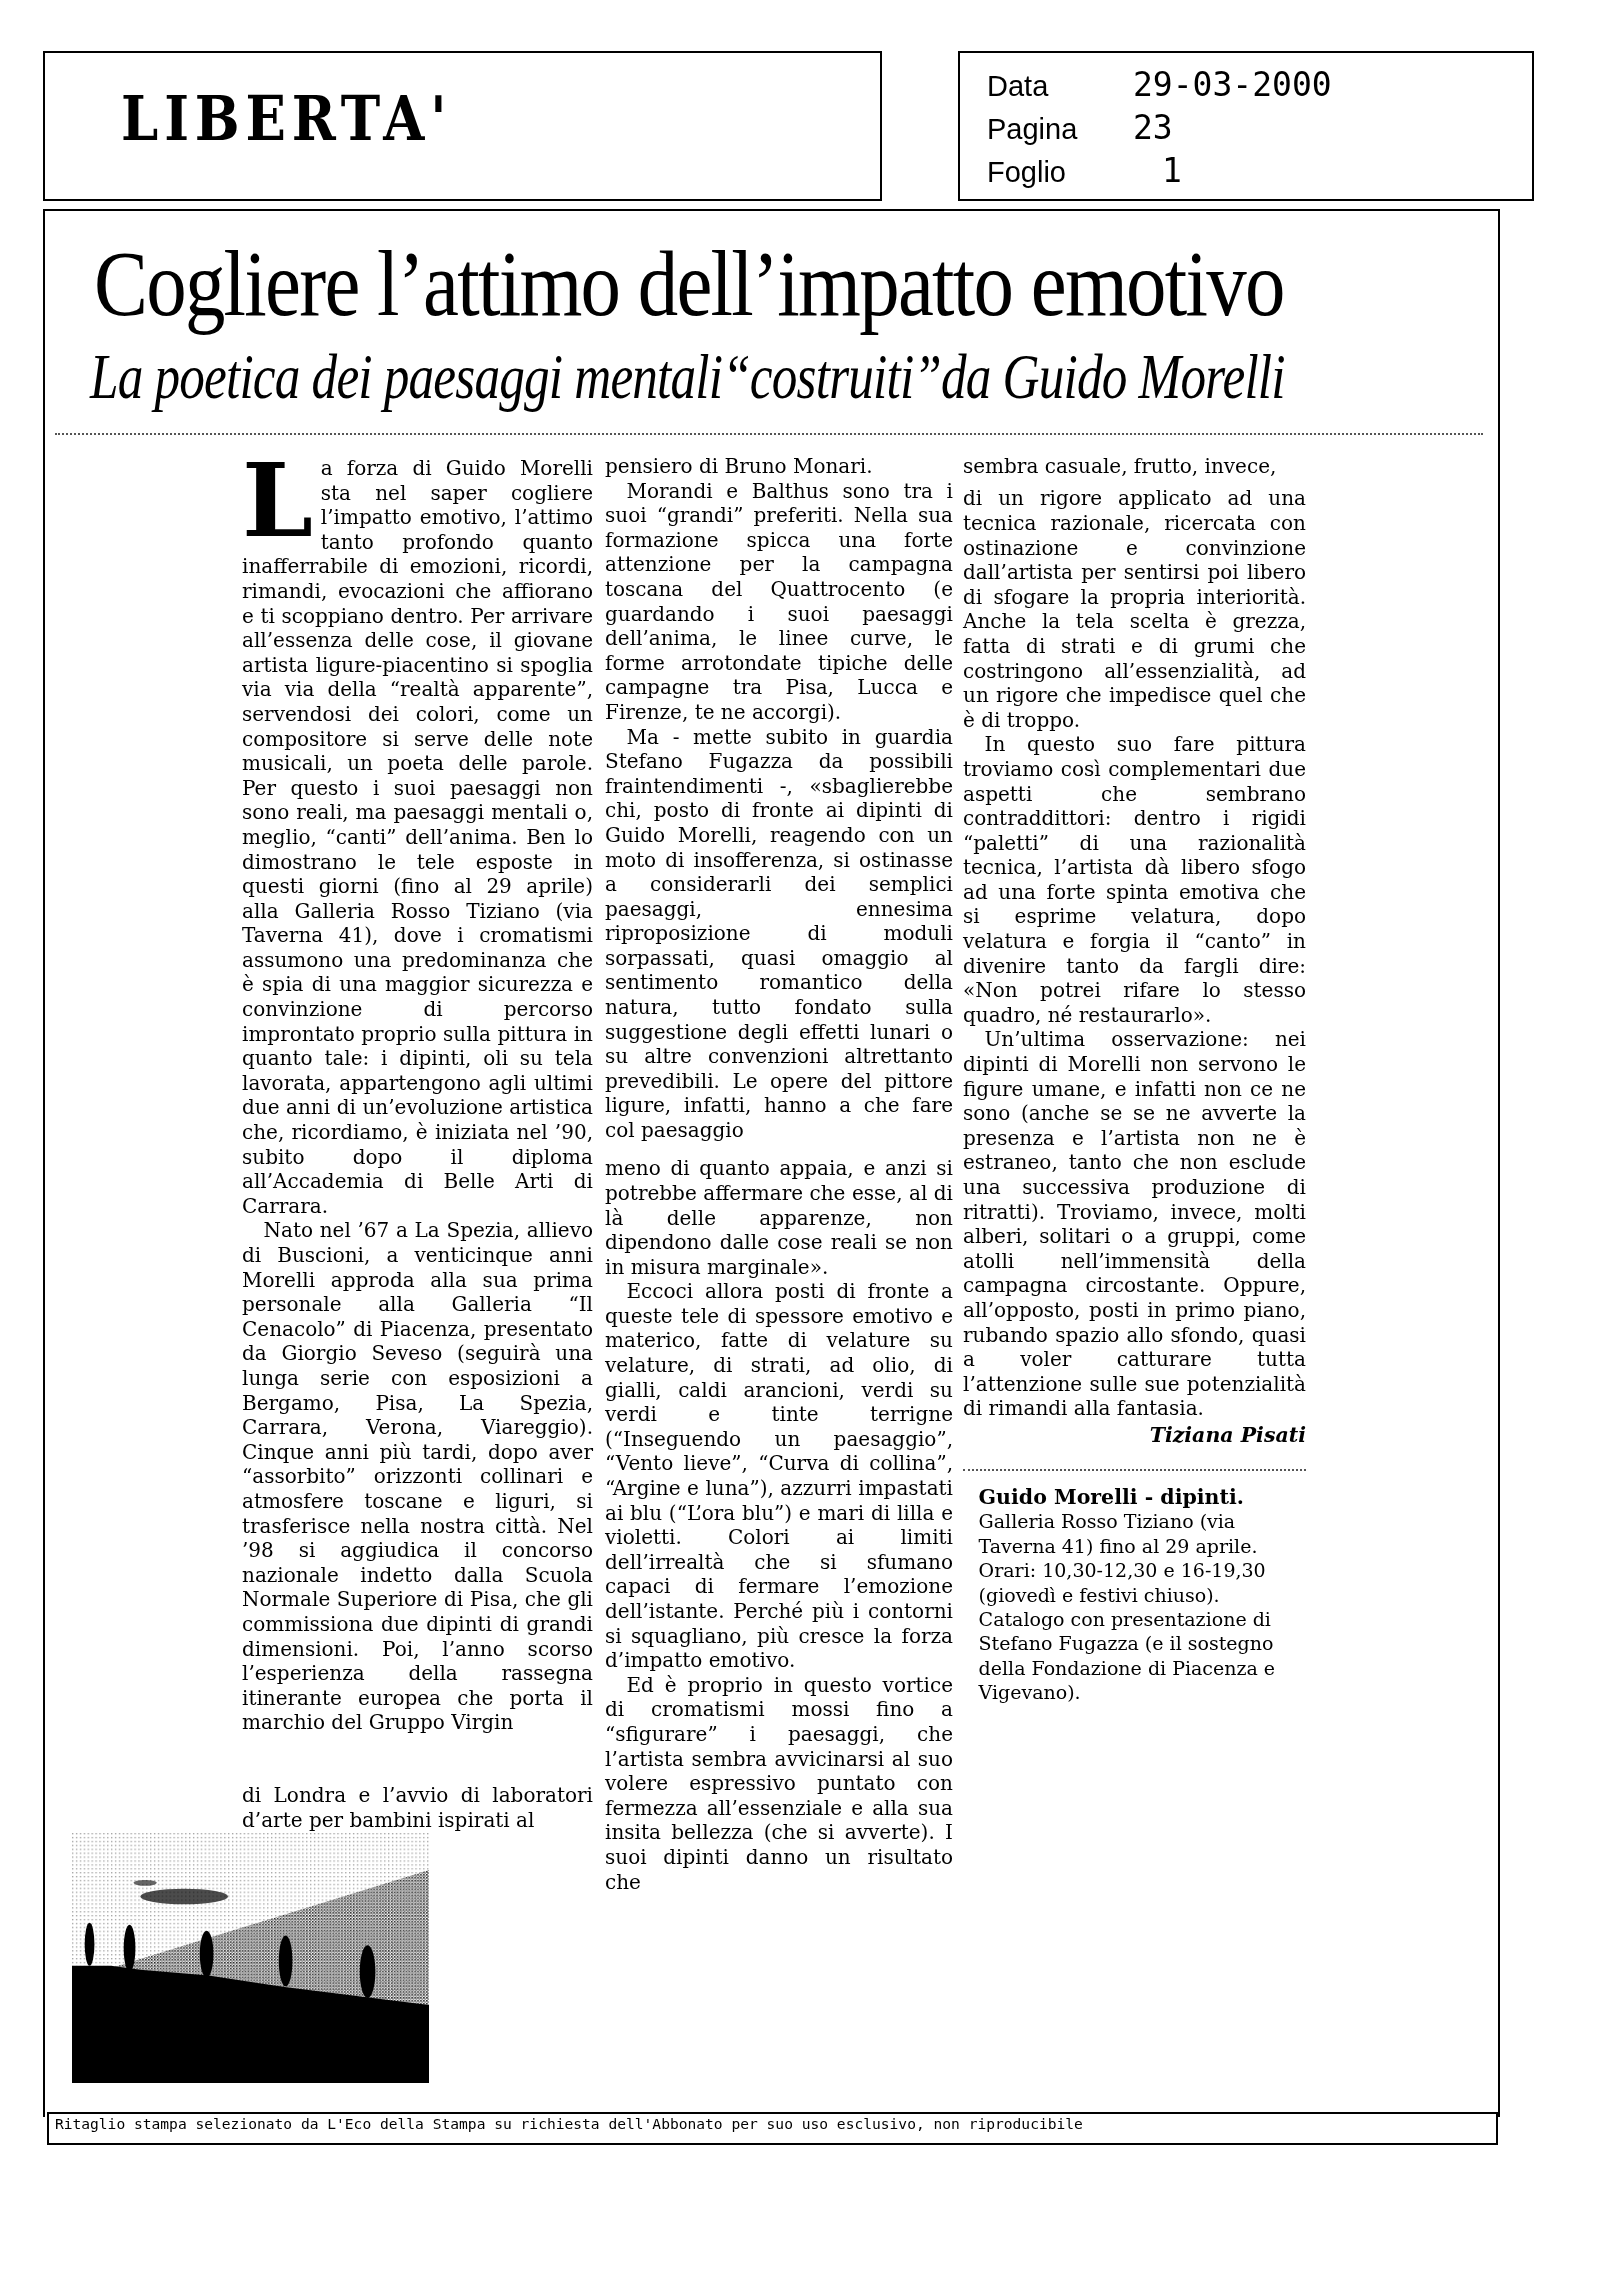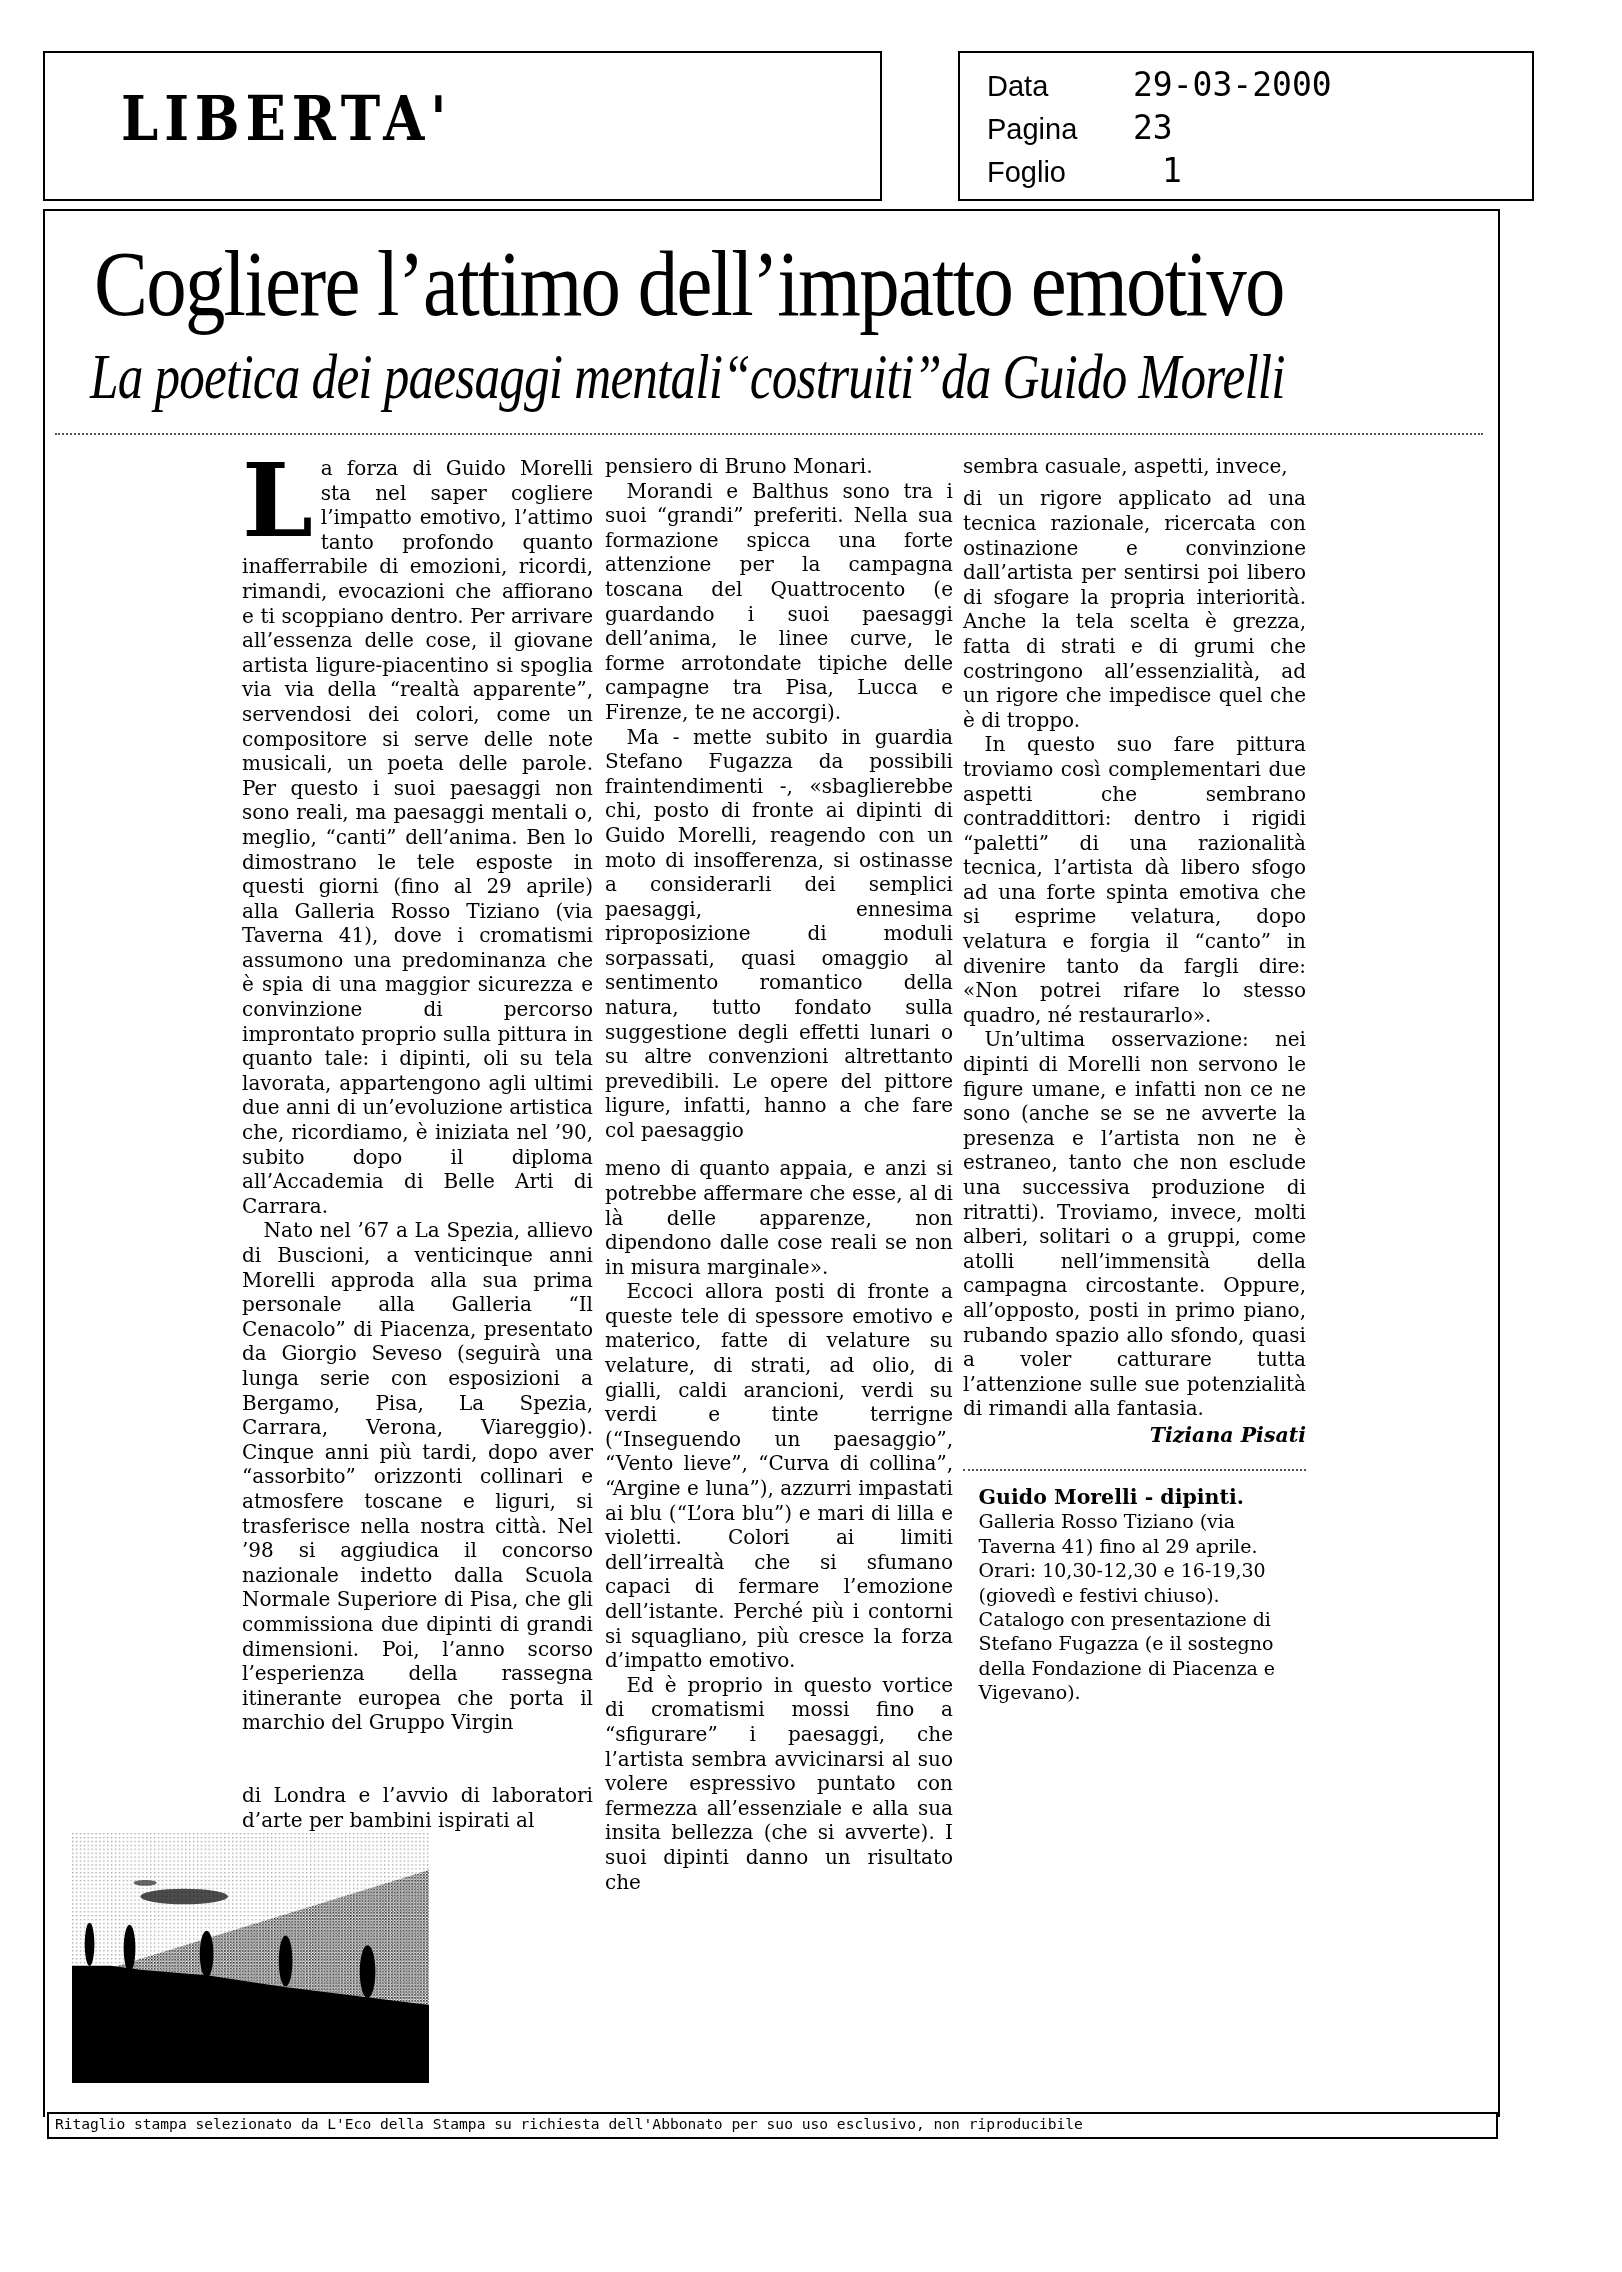--- a/index.html
+++ b/index.html
@@ -76,21 +76,21 @@
   .info-title { font-weight: bold; font-size: 20.5px; padding-left: 15.6px; }
   .info-line { font-size: 19px; line-height: 24.4px; padding-left: 15.6px; text-align: left; }
 
   
   .photo {
     position: absolute; left: 72px; top: 1833px; width: 357px; height: 250px;
   }
 
   
   .footer {
-    position: absolute; left: 47px; top: 2112px; width: 1451px; height: 27px;
+    position: absolute; left: 47px; top: 2112px; width: 1451px; height: 33px;
     border: 2px solid #000; box-sizing: border-box;
     font-family: "DejaVu Sans Mono", monospace; font-size: 14.6px; line-height: 19.5px;
     padding-left: 5.9px; white-space: nowrap; overflow: hidden;
   }
 </style>
 </head>
 <body>
 
 <div class="hdr-left">
   <div class="masthead">LIBERTA'</div>
@@ -125,21 +125,21 @@
 <div class="col col2">
   <p>pensiero di Bruno Monari.</p>
   <p class="indent">Morandi e Balthus sono tra i suoi “grandi” preferiti. Nella sua formazione spicca una forte attenzione per la campagna toscana del Quattrocento (e guardando i suoi paesaggi dell’anima, le linee curve, le forme arrotondate tipiche delle campagne tra Pisa, Lucca e Firenze, te ne accorgi).</p>
   <p class="indent">Ma - mette subito in guardia Stefano Fugazza da possibili fraintendimenti -, «sbaglierebbe chi, posto di fronte ai dipinti di Guido Morelli, reagendo con un moto di insofferenza, si ostinasse a considerarli dei semplici paesaggi, ennesima riproposizione di moduli sorpassati, quasi omaggio al sentimento romantico della natura, tutto fondato sulla suggestione degli effetti lunari o su altre convenzioni altrettanto prevedibili. Le opere del pittore ligure, infatti, hanno a che fare col paesaggio</p>
   <p style="margin-top:13.7px">meno di quanto appaia, e anzi si potrebbe affermare che esse, al di là delle apparenze, non dipendono dalle cose reali se non in misura marginale».</p>
   <p class="indent">Eccoci allora posti di fronte a queste tele di spessore emotivo e materico, fatte di velature su velature, di strati, ad olio, di gialli, caldi arancioni, verdi su verdi e tinte terrigne (“Inseguendo un paesaggio”, “Vento lieve”, “Curva di collina”, “Argine e luna”), azzurri impastati ai blu (“L’ora blu”) e mari di lilla e violetti. Colori ai limiti dell’irrealtà che si sfumano capaci di fermare l’emozione dell’istante. Perché più i contorni si squagliano, più cresce la forza d’impatto emotivo.</p>
   <p class="indent">Ed è proprio in questo vortice di cromatismi mossi fino a “sfigurare” i paesaggi, che l’artista sembra avvicinarsi al suo volere espressivo puntato con fermezza all’essenziale e alla sua insita bellezza (che si avverte). I suoi dipinti danno un risultato che</p>
 </div>
 
 <div class="col col3">
-  <p>sembra casuale, aspetti, invece,</p>
+  <p>sembra casuale, frutto, invece,</p>
   <p style="margin-top:7.8px">di un rigore applicato ad una tecnica razionale, ricercata con ostinazione e convinzione dall’artista per sentirsi poi libero di sfogare la propria interiorità. Anche la tela scelta è grezza, fatta di strati e di grumi che costringono all’essenzialità, ad un rigore che impedisce quel che è di troppo.</p>
   <p class="indent">In questo suo fare pittura troviamo così complementari due aspetti che sembrano contraddittori: dentro i rigidi “paletti” di una razionalità tecnica, l’artista dà libero sfogo ad una forte spinta emotiva che si esprime velatura, dopo velatura e forgia il “canto” in divenire tanto da fargli dire: «Non potrei rifare lo stesso quadro, né restaurarlo».</p>
   <p class="indent">Un’ultima osservazione: nei dipinti di Morelli non servono le figure umane, e infatti non ce ne sono (anche se se ne avverte la presenza e l’artista non ne è estraneo, tanto che non esclude una successiva produzione di ritratti). Troviamo, invece, molti alberi, solitari o a gruppi, come atolli nell’immensità della campagna circostante. Oppure, all’opposto, posti in primo piano, rubando spazio allo sfondo, quasi a voler catturare tutta l’attenzione sulle sue potenzialità di rimandi alla fantasia.</p>
   <p class="byline">Tiziana Pisati</p>
   <div class="box-rule"></div>
   <div class="info-title">Guido Morelli - dipinti.</div>
   <div class="info-line">Galleria Rosso Tiziano (via</div>
   <div class="info-line">Taverna 41) fino al 29 aprile.</div>
   <div class="info-line">Orari: 10,30-12,30 e 16-19,30</div>
   <div class="info-line">(giovedì e festivi chiuso).</div>

